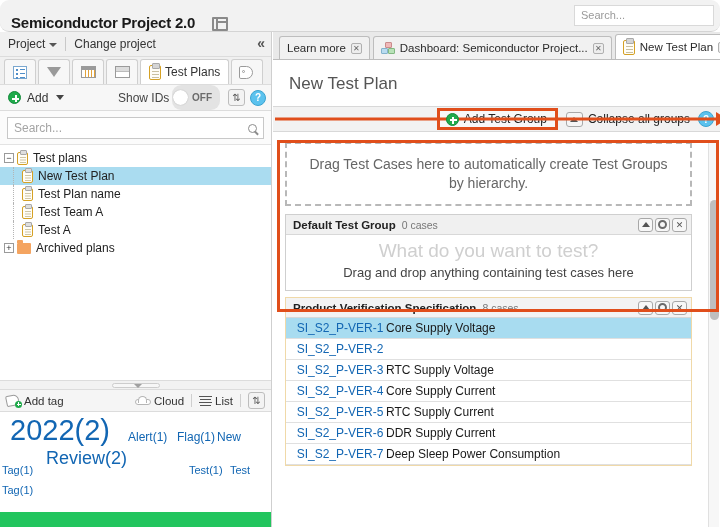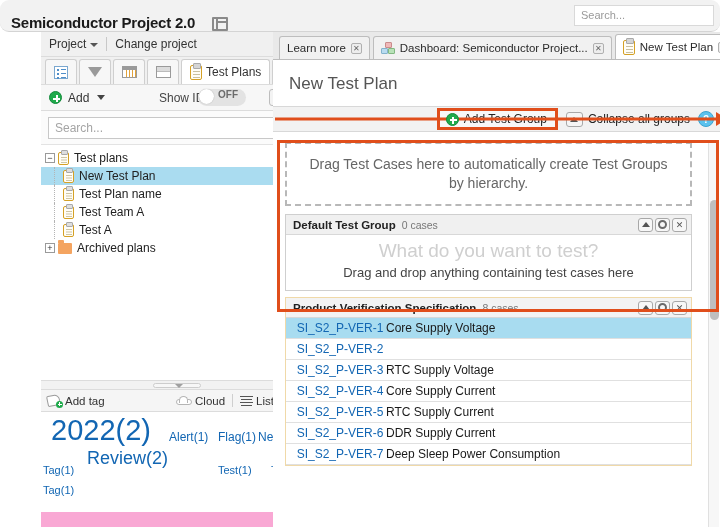--- a/index.html
+++ b/index.html
@@ -31,21 +31,21 @@
   .panel-icon .hbar { position:absolute; left:4px; right:2px; top:4px; height:2px; background:#8a8a8a; }
   .global-search {
     position:absolute; right:6px; top:5px; width:140px; height:21px;
     background:#fff; border:1px solid #d9d9d9;
     font-size:11px; color:#9a9a9a; padding:0 6px; line-height:19px;
   }
 
   
   .left-pane {
     position:absolute; left:0; top:32px; width:272px; height:495px;
-    background:#f9a8d4; border-right:1px solid #cfcfcf;margin-left:41px;
+    background:#22c55e; border-right:1px solid #cfcfcf;
   }
   .project-bar {
     height:25px; background:#f0f0f0; border-bottom:1px solid #dcdcdc;
     display:flex; align-items:center; position:relative;
   }
   .project-bar .pb-item { font-size:12px; color:#333; padding:0 8px; }
   .pb-caret { display:inline-block; width:0;height:0;border-left:4px solid transparent;border-right:4px solid transparent;border-top:4px solid #555; margin-left:4px; vertical-align:middle;}
   .pb-sep { width:1px; height:14px; background:#c8c8c8; }
   .pb-collapse { position:absolute; right:8px; top:3px; color:#555; font-size:14px; font-weight:bold; letter-spacing:-2px;}
 
@@ -84,21 +84,21 @@
   .add-bar {
     height:26px; background:#f7f7f7; border-bottom:1px solid #dcdcdc;
     display:flex; align-items:center; padding-left:8px; position:relative;
   }
   .plus-green { width:13px;height:13px;border-radius:50%;background:#1faa4b;position:relative;border:1px solid #158a3c;}
   .plus-green:before{content:"";position:absolute;left:3px;top:5.5px;width:7px;height:2px;background:#fff;}
   .plus-green:after{content:"";position:absolute;left:5.5px;top:3px;width:2px;height:7px;background:#fff;}
   .add-label{font-size:12px;color:#333;margin-left:6px;}
   .add-caret{display:inline-block;width:0;height:0;border-left:4px solid transparent;border-right:4px solid transparent;border-top:5px solid #444;margin-left:8px;}
   .showids-label{position:absolute;left:118px;font-size:12px;color:#444;}
-  .toggle-off{position:absolute;left:157px;width:48px;height:17px;background:#e3e3e3;border-radius:9px;display:flex;}
+  .toggle-off{position:absolute;left:172px;width:48px;height:25px;background:#e3e3e3;border-radius:9px;display:flex;align-items:center;}
   .toggle-off .knob{width:15px;height:15px;border-radius:50%;background:#fff;margin-left:1px;box-shadow:0 0 1px #999;}
   .toggle-off .txt{font-size:10px;font-weight:bold;color:#6b6b6b;margin-left:4px;}
   .sq-btn{width:17px;height:17px;border:1px solid #bdbdbd;border-radius:3px;background:#f3f3f3;display:flex;align-items:center;justify-content:center;font-size:10px;color:#555;}
   .help-circle{width:16px;height:16px;border-radius:50%;background:#5bc2ee;border:1px solid #3ba3d0;color:#fff;font-size:10px;font-weight:bold;display:flex;align-items:center;justify-content:center;}
 
   .search-row { padding:6px 7px 5px 7px; background:#fbfbfb;}
   .search-box{height:22px;border:1px solid #c8c8c8;background:#fff;display:flex;align-items:center;padding:0 6px;position:relative;}
   .search-box .ph{font-size:12px;color:#a5a5a5;}
   .mag{position:absolute;right:6px;width:9px;height:9px;border:1.6px solid #8d8d8d;border-radius:50%;}
   .mag:after{content:"";position:absolute;right:-3px;bottom:-2px;width:5px;height:1.6px;background:#8d8d8d;transform:rotate(45deg);}
@@ -332,21 +332,21 @@
       </span>
     </div>
 
     <div class="tagcloud" id="tagcloud">
         <span class="tag" style="left: 10px; top: 2px; font-size: 29px;">2022(2)</span>
         <span class="tag" style="left: 128px; top: 18px; font-size: 12px;">Alert(1)</span>
         <span class="tag" style="left: 177px; top: 18px; font-size: 12px;">Flag(1)</span>
         <span class="tag" style="left: 217px; top: 18px; font-size: 12px;">New</span>
         <span class="tag" style="left: 2px; top: 52px; font-size: 11px;">Tag(1)</span>
         <span class="tag" style="left: 46px; top: 36px; font-size: 18px;">Review(2)</span>
-        <span class="tag" style="left: 177px; top: 52px; font-size: 11px;">Test(1)</span>
+        <span class="tag" style="left: 189px; top: 52px; font-size: 11px;">Test(1)</span>
         <span class="tag" style="left: 230px; top: 52px; font-size: 11px;">Test</span>
         <span class="tag" style="left: 2px; top: 72px; font-size: 11px;">Tag(1)</span>
       </div>
   </div>
 
   <div class="right-pane">
 
     <div class="tabstrip" id="tabstrip">
         <div class="tab">
           <span>Learn more</span>

